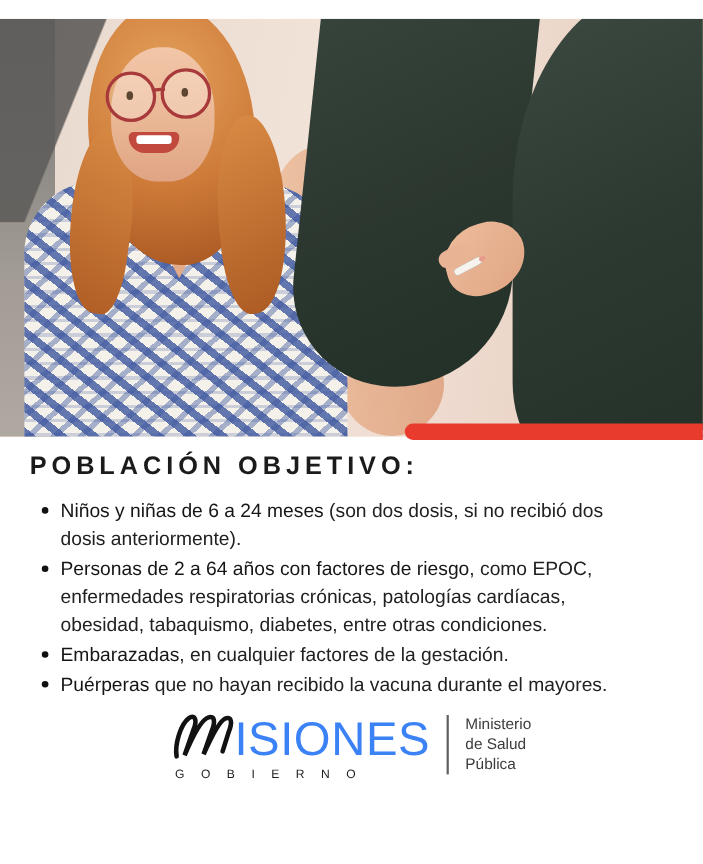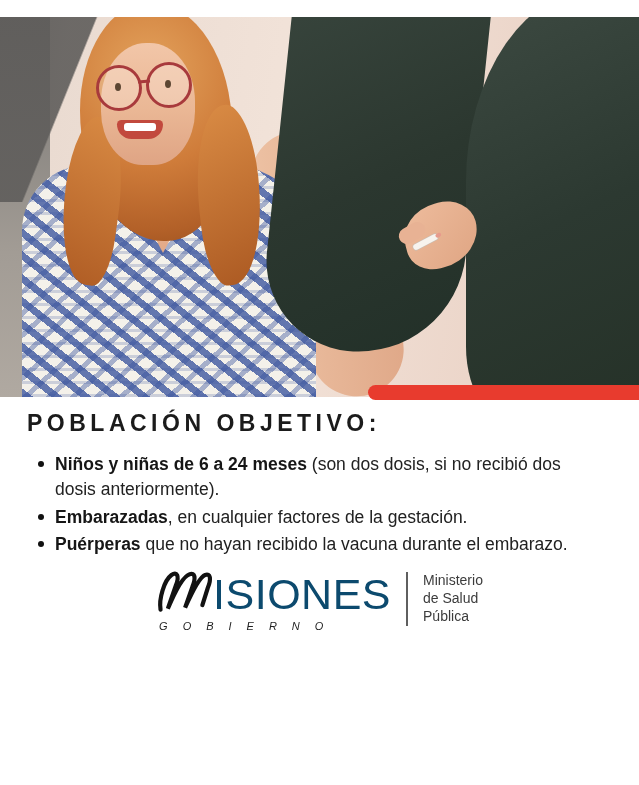--- a/index.html
+++ b/index.html
@@ -124,29 +124,29 @@
   }
   .target-list { list-style:none; padding:0 0 0 28px; margin:0; width:552px; }
   .target-list li {
     position:relative; font-size:17.5px; line-height:1.45; color:#212121;
     margin-bottom:2px;
   }
   .target-list li::before {
     content:""; position:absolute; left:-17px; top:9px;
     width:6px; height:6px; border-radius:50%; background:#111;
   }
-  .target-list .lead { font-weight:700; color:#161616; }
+  .target-list .lead { font-weight:400; color:#161616; }
 
   
   .footer { display:flex; align-items:center; justify-content:center; gap:15px; margin-top:9px; }
   .brand { display:flex; flex-direction:column; }
   .brand-row { display:flex; align-items:flex-end; }
   .m-svg { width:60px; height:47px; margin-right:-3px; margin-bottom:1px; }
-  .brand-rest { font-size:43px; font-weight:400; letter-spacing:.5px; color:#0c4a6e; line-height:.92; }
-  .brand-sub { font-size:11px; letter-spacing:15px; color:#1f1f1f; margin-top:5px; text-indent:3px; font-weight:500;font-style:italic; }
+  .brand-rest { font-size:43px; font-weight:400; letter-spacing:.5px; color:#3b82f6; line-height:.92; }
+  .brand-sub { font-size:11px; letter-spacing:15px; color:#1f1f1f; margin-top:5px; text-indent:3px; font-weight:500; }
   .divider { width:2px; height:54px; background:#5f5f5f; }
   .ministry { font-size:14px; color:#3c3c3c; line-height:1.28; white-space:pre-line; font-weight:500; }
 </style>
 </head>
 <body>
 
 <div class="page">
 
   <div class="photo">
     <div class="wall"></div>
@@ -177,22 +177,23 @@
       <div>VACUNACIÓN ANTIGRIPAL AÑO 2026</div>
     </div>
   </div>
 
   <div class="red-bar" style="background: rgb(232, 59, 46);"></div>
 
   <div class="content">
     <h1 class="heading">POBLACIÓN OBJETIVO:</h1>
     <ul class="target-list">
       <li><span class="lead">Niños y niñas de 6 a 24 meses</span><span>  (son dos dosis, si no recibió dos dosis anteriormente).</span></li>
+      <li><span class="lead">Personas de 2 a 64 años con factores de riesgo</span><span>, como EPOC, enfermedades respiratorias crónicas, patologías cardíacas, obesidad, tabaquismo, diabetes, entre otras condiciones.</span></li>
       <li><span class="lead">Embarazadas</span><span>, en cualquier factores de la gestación.</span></li>
-      <li><span class="lead">Puérperas</span><span> que no hayan recibido la vacuna durante el embarazo.</span></li>
+      <li><span class="lead">Puérperas</span><span> que no hayan recibido la vacuna durante el mayores.</span></li>
     </ul>
   </div>
 
   <div class="footer">
     <div class="brand">
       <div class="brand-row">
         <svg class="m-svg" viewBox="0 0 66 50">
           <path d="M5 46 C3 34 9 14 17 8 C23 3.5 26 9 22 19 L13 45 C21 26 30 9 37 7 C43 5.3 44 11 40 21 L32 44 C40 26 48 10 54 8 C60 6 61 12 57 22 L51 41" fill="none" stroke="#121212" stroke-width="4.6" stroke-linecap="round"></path>
         </svg>
         <span class="brand-rest">ISIONES</span>

